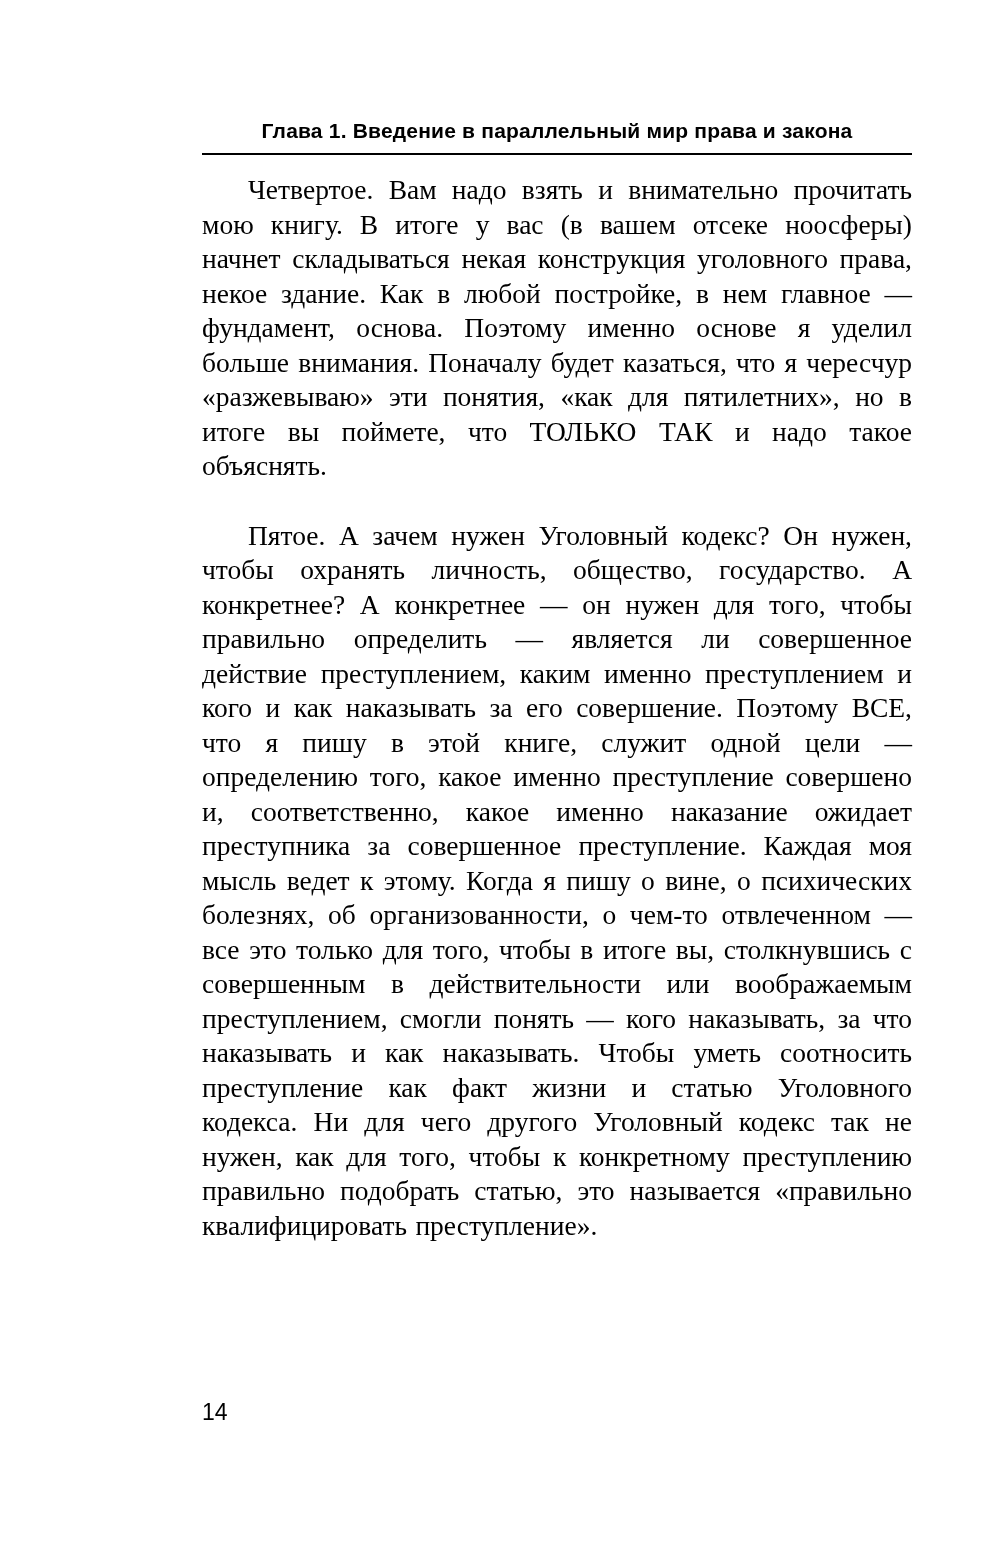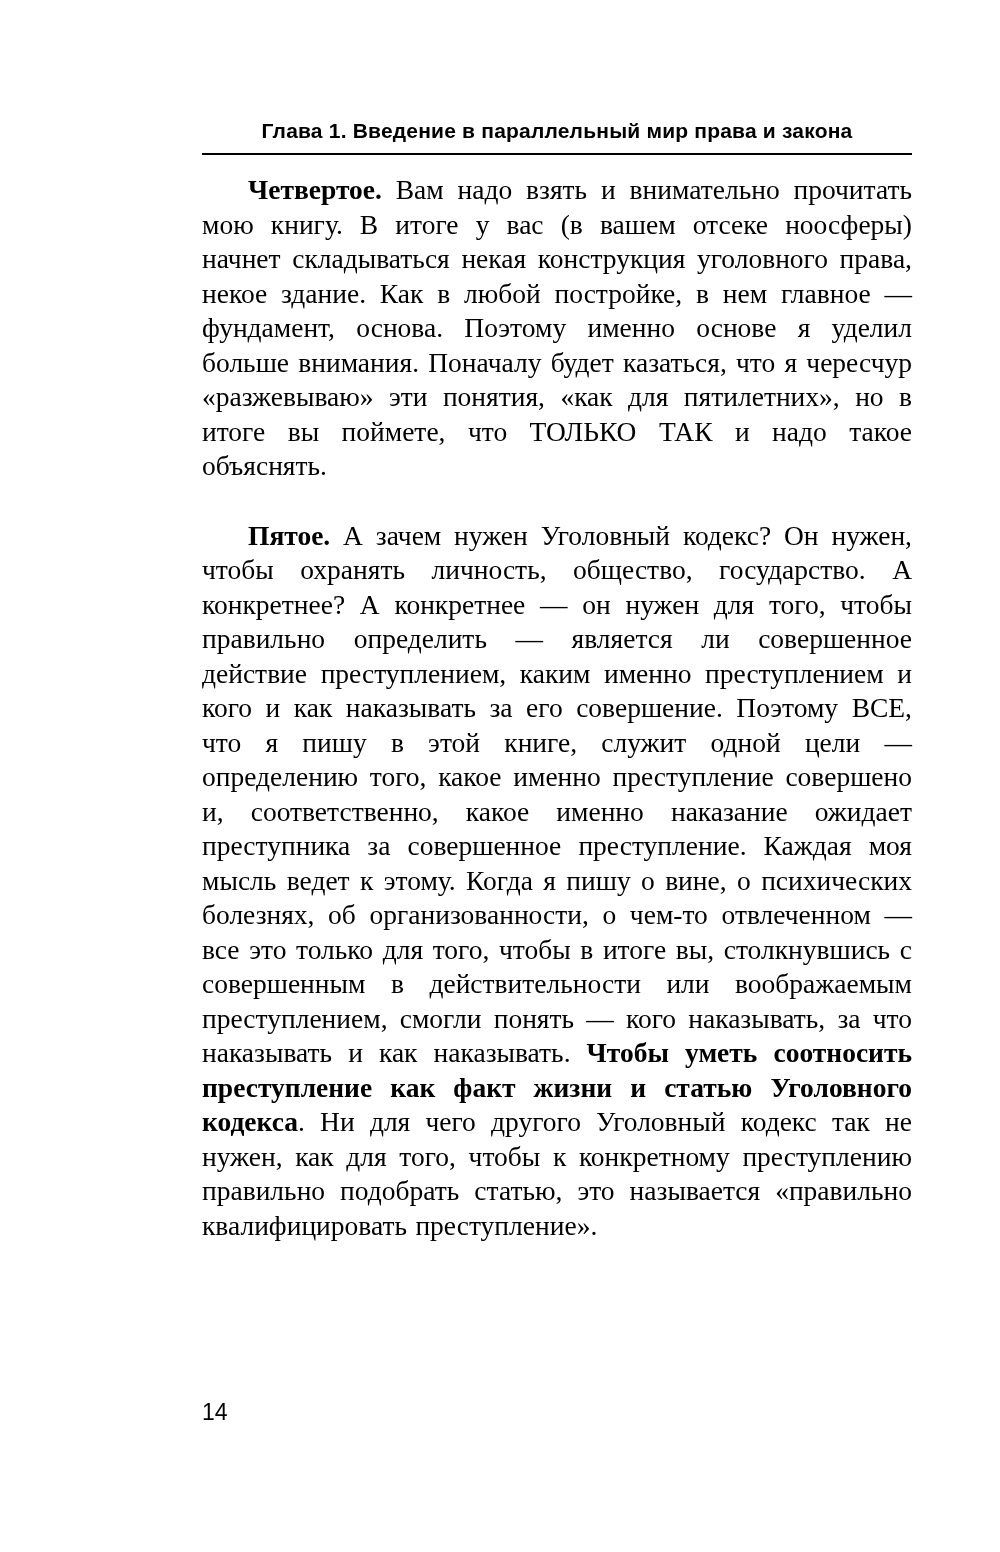--- a/index.html
+++ b/index.html
@@ -48,21 +48,21 @@
     text-indent: 46px;
     margin: 0;
     word-spacing: 1.5px;
     hyphens: auto;
     -webkit-hyphens: auto;
   }
   .body-text p + p {
     margin-top: 35px;
   }
   .lead, .bold {
-    font-weight: 700;
+    font-weight: 400;
   }
   .page-number {
     position: absolute;
     left: 172px;
     top: 1398px;
     font-size: 23px;
     line-height: 28px;
     font-family: Liberation Sans, sans-serif;
   }
 </style>

